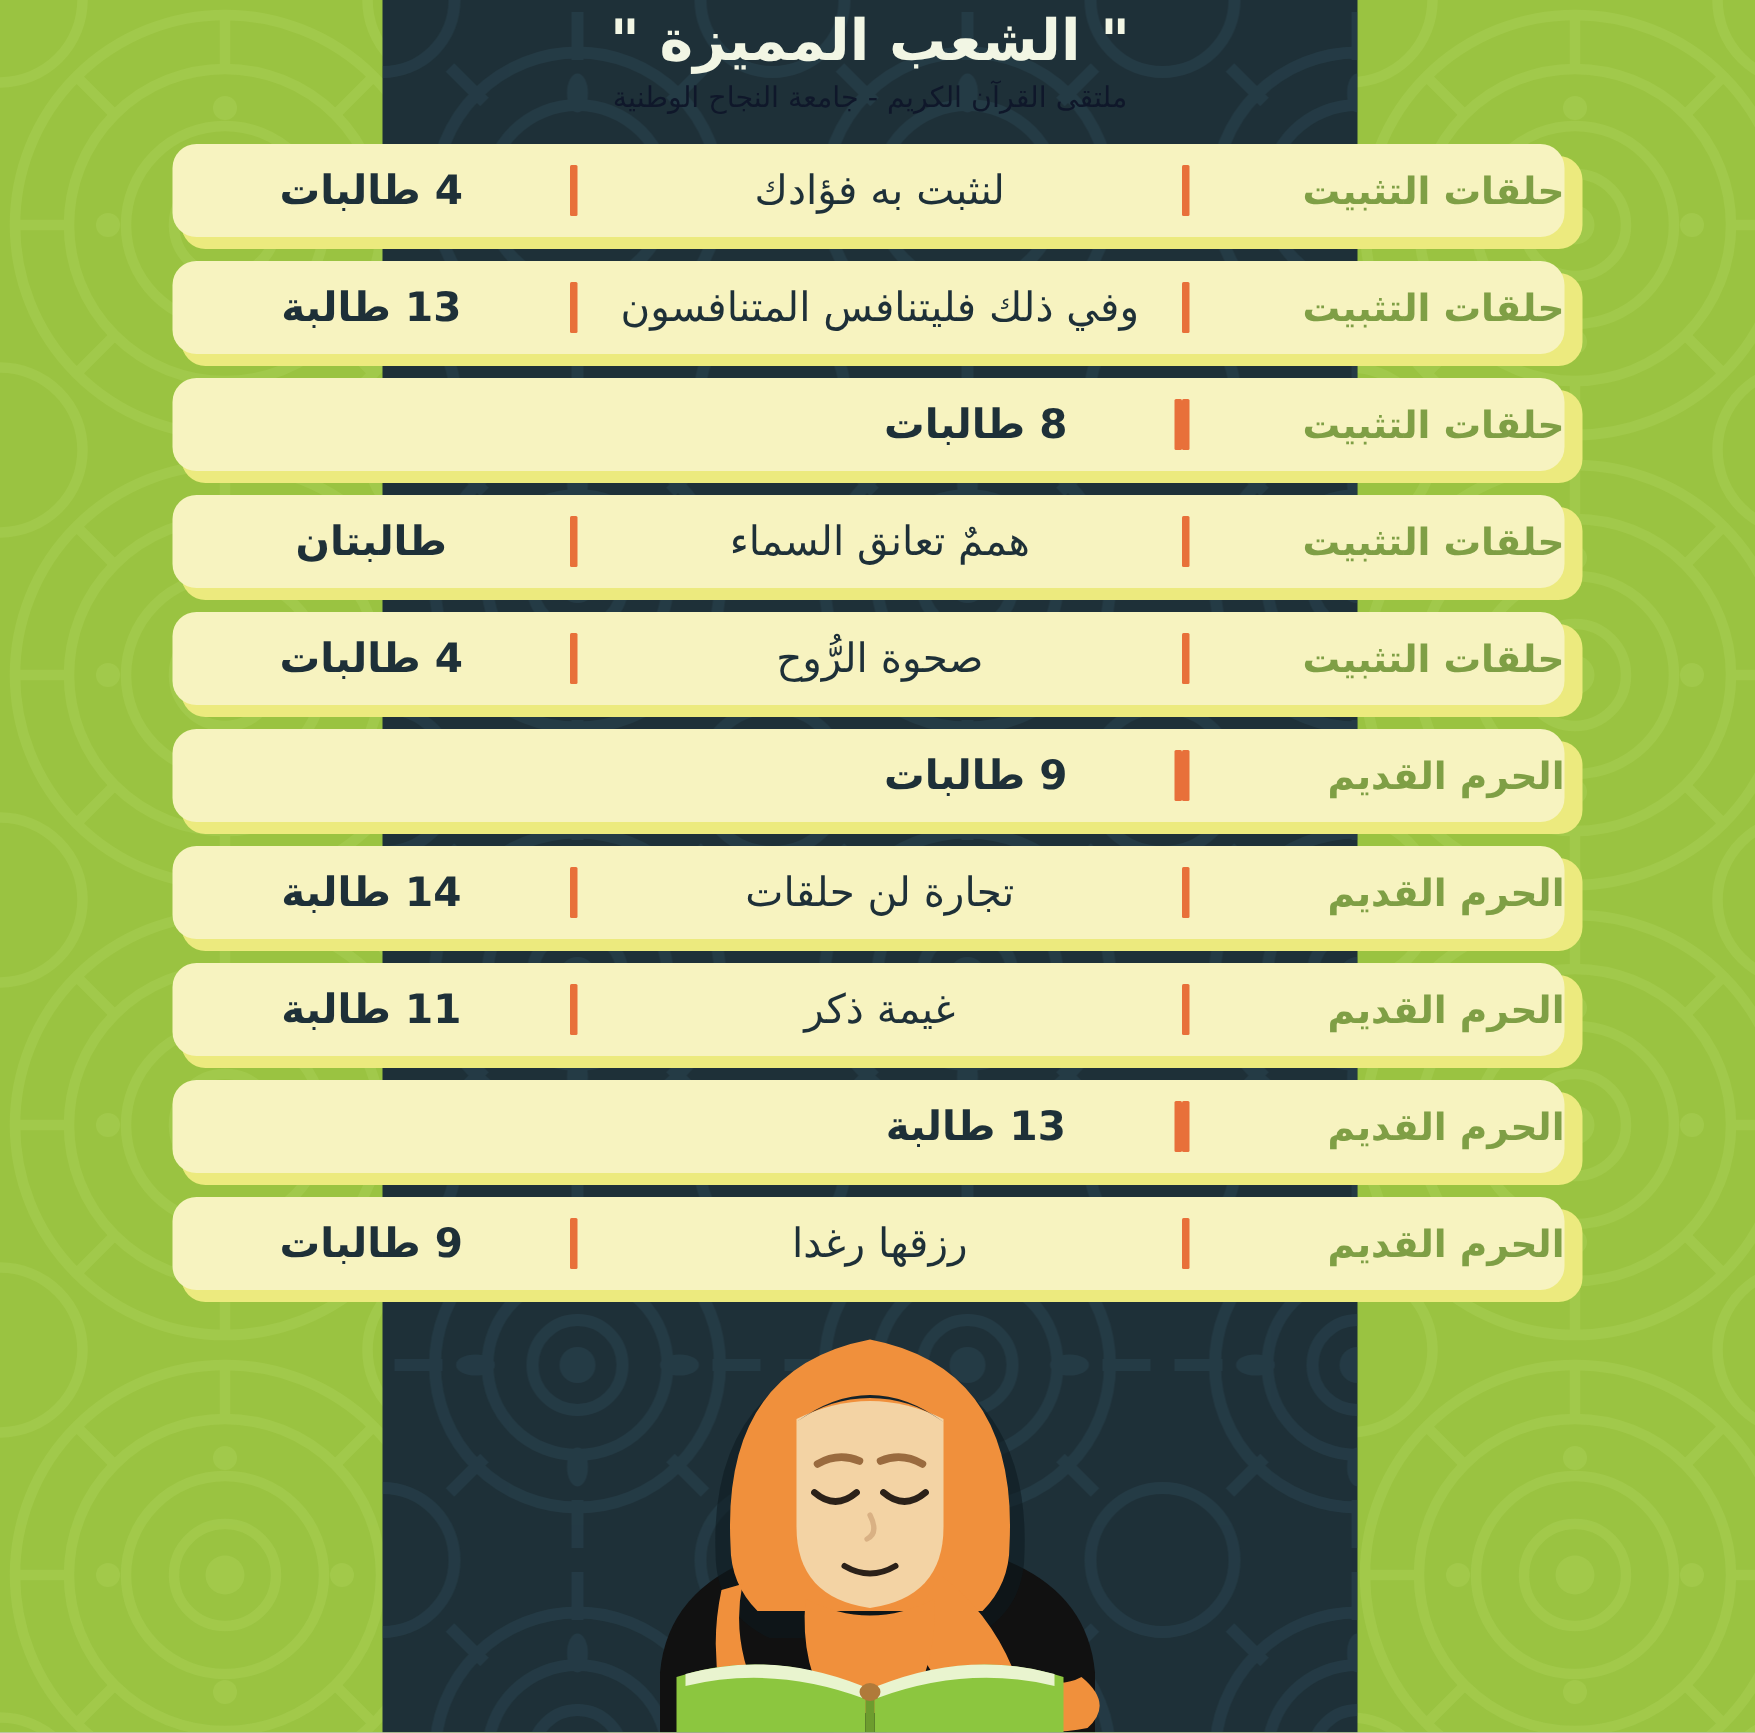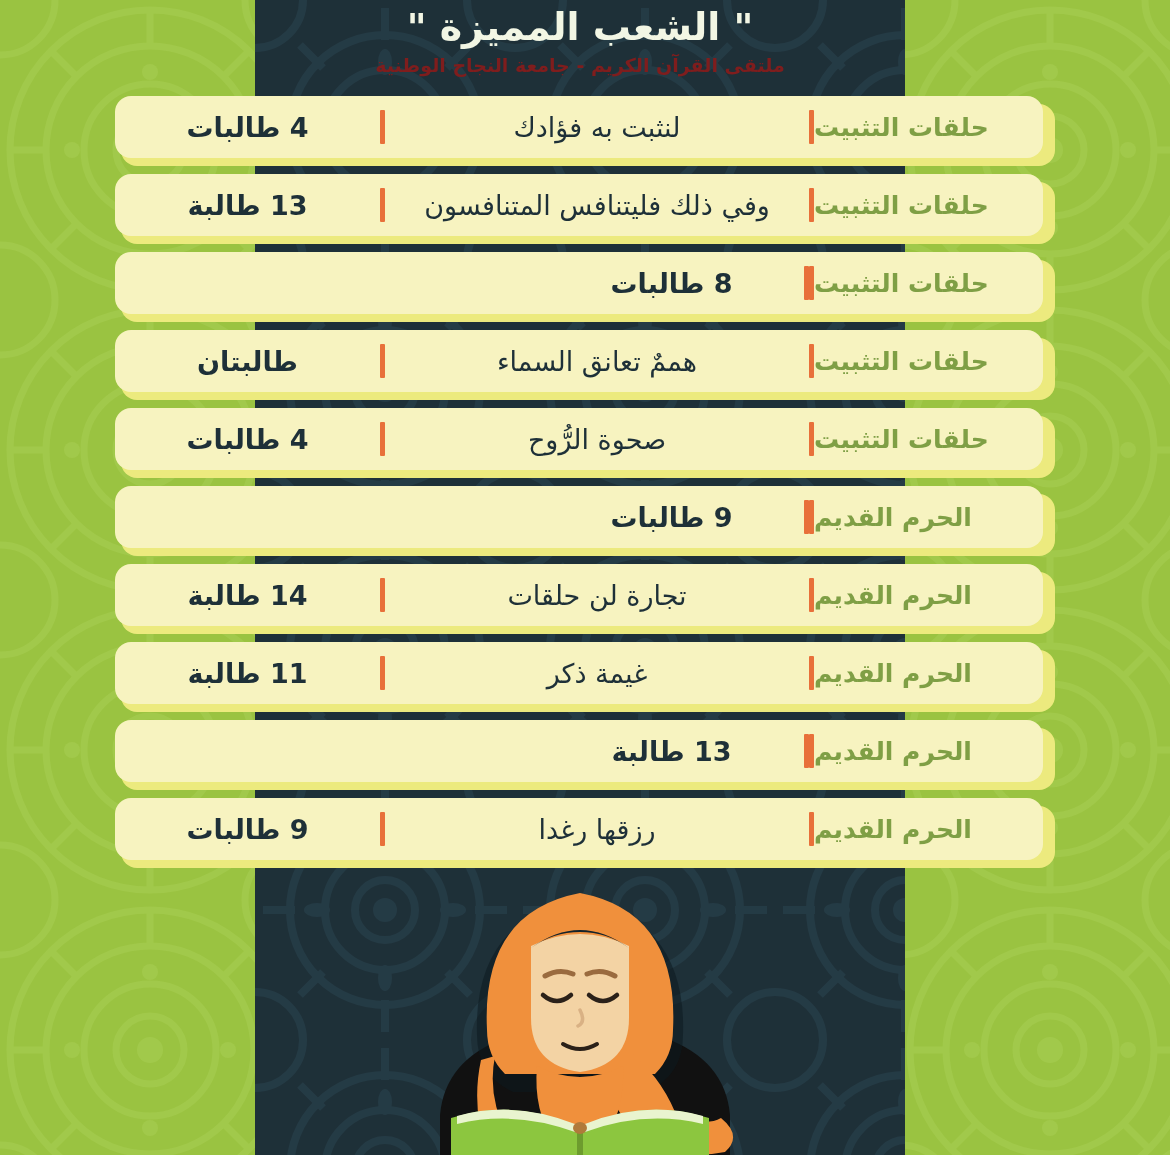--- a/index.html
+++ b/index.html
@@ -66,23 +66,23 @@
   .header-title {
     color: #f2f6e4;
     font-size: 38px;
     font-weight: bold;
     letter-spacing: 0px;
     line-height: 1.15;
     white-space: nowrap;
     text-align: center;
   }
   .header-subtitle {
-    color: #7f1d1d;
+    color: #0f172a;
     font-size: 19px;
-    font-weight: bold;
+    font-weight: normal;
     margin-top: 4px;
     white-space: nowrap;
     text-align: center;
   }
 
   
   .rows {
     position: absolute;
     left: 0;
     top: 96px;
@@ -113,22 +113,22 @@
     height: 62px;
     background: #f7f3c0;
     border-radius: 16px;
     display: flex;
     flex-direction: row;
     align-items: center;
     box-sizing: border-box;
   }
 
   .cell-location {
-    width: 229px;
-    text-align: left;
+    width: 250px;
+    text-align: right;
     color: #7f9f45;
     font-size: 25px;
     font-weight: bold;
     white-space: nowrap;
   }
   .cell-name {
     flex: 1;
     text-align: center;
     color: #1e3038;
     font-size: 27px;

